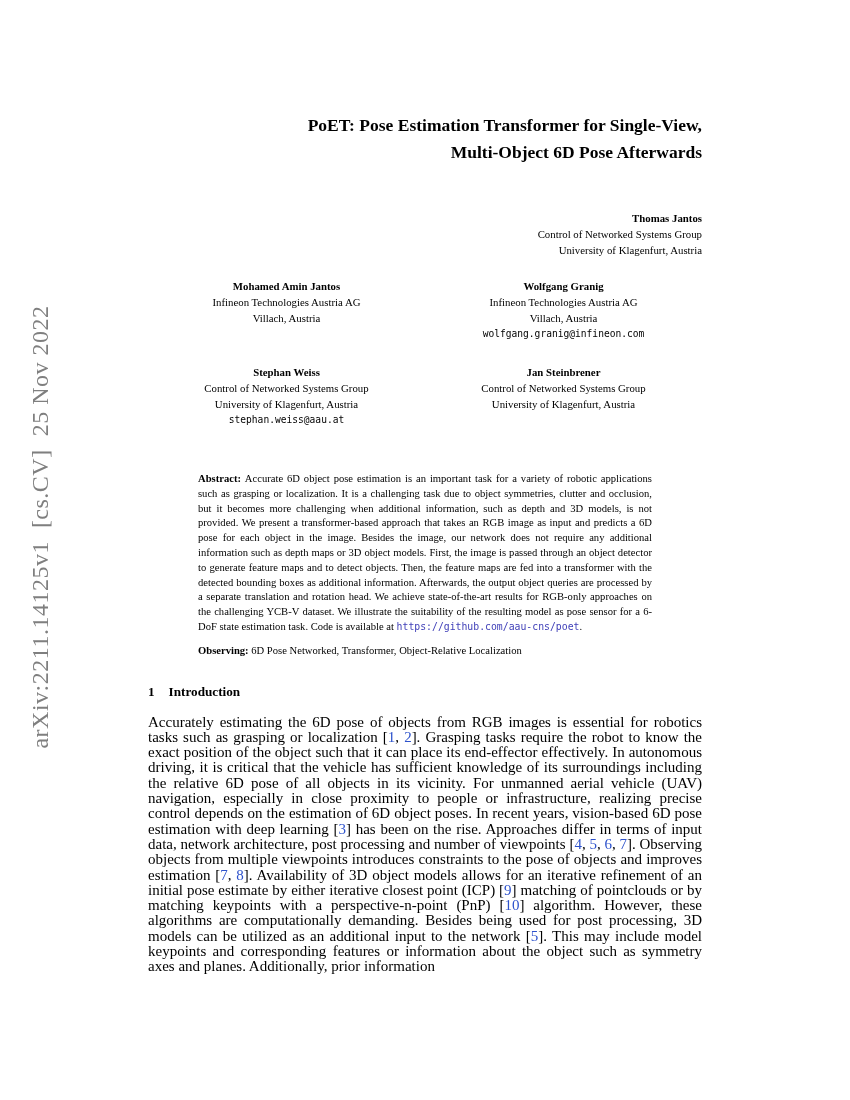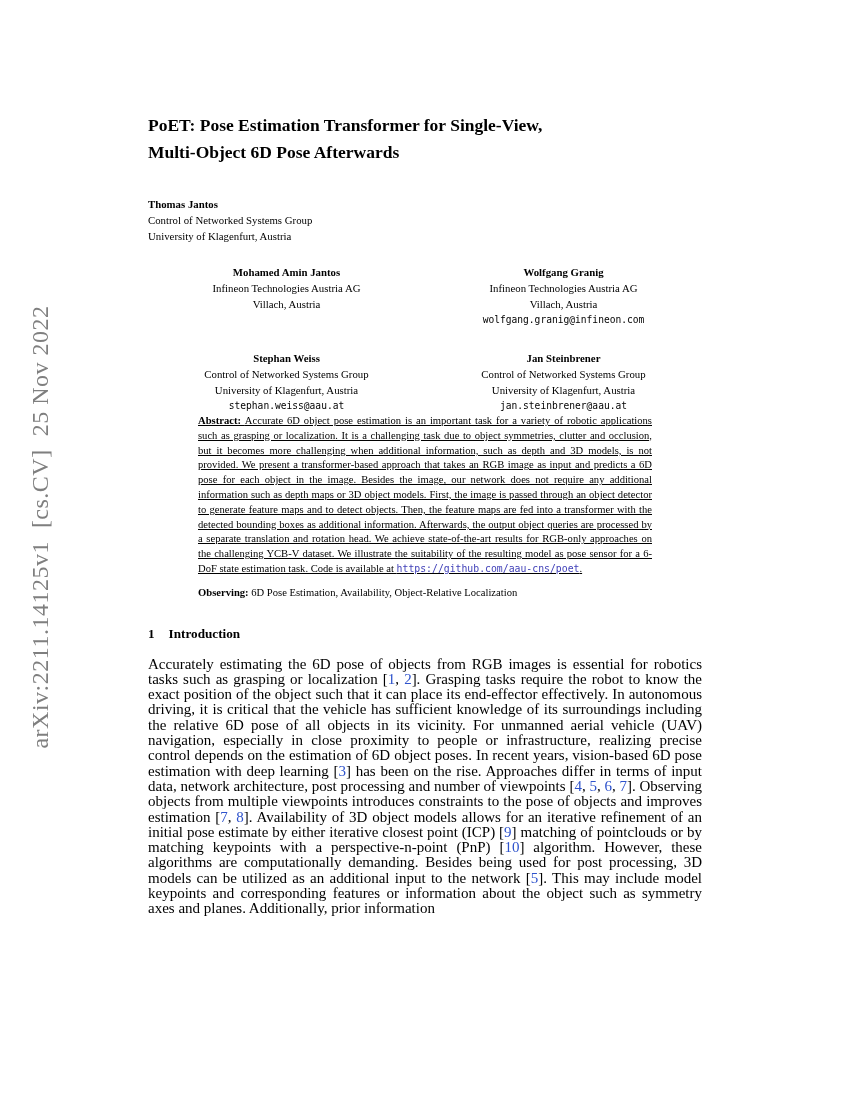--- a/index.html
+++ b/index.html
@@ -26,28 +26,28 @@
     color: #7f7f7f;
     letter-spacing: 0.5px;
   }
   .content {
     position: relative;
     margin-left: 148px;
     width: 554px;
     padding-top: 112px;
   }
   .title {
-    text-align: left;
+    text-align: right;
     font-weight: bold;
     font-size: 17.5px;
     line-height: 27px;
   }
   .author-single {
-    margin-top: 30px;
-    text-align: left;
+    margin-top: 44px;
+    text-align: right;
   }
   .author-grid {
     margin-top: 20px;
   }
   .author-row {
     display: flex;
   }
   .author-row + .author-row {
     margin-top: 22px;
   }
@@ -63,26 +63,26 @@
   .author-aff {
     font-size: 10.8px;
     line-height: 16px;
   }
   .author-email {
     font-family: "DejaVu Sans Mono", monospace;
     font-size: 9.6px;
     line-height: 16px;
   }
   .abstract {
+    margin-top: 44px;
     margin-left: 50px;
     margin-right: 50px;
     text-align: justify;
     font-size: 10.6px;
     line-height: 14.8px;
-    text-decoration: underline;
   }
   .keywords {
     margin-top: 9px;
     margin-left: 50px;
     margin-right: 50px;
     font-size: 10.6px;
     line-height: 14.8px;
   }
   .section-heading {
     margin-top: 24px;
@@ -150,28 +150,27 @@
         <div class="author-cell">
           <div class="author-name">Stephan Weiss</div>
           <div class="author-aff">Control of Networked Systems Group</div>
           <div class="author-aff">University of Klagenfurt, Austria</div>
           <div class="author-email">stephan.weiss@aau.at</div>
         </div>
         <div class="author-cell">
           <div class="author-name">Jan Steinbrener</div>
           <div class="author-aff">Control of Networked Systems Group</div>
           <div class="author-aff">University of Klagenfurt, Austria</div>
-          <div class="author-email">jan.steinbrener@aau.at</div>
         </div>
       </div>
     </div>
 
     <div class="abstract"><span class="seg seg-b">Abstract: </span><span class="seg seg-text">Accurate 6D object pose estimation is an important task for a variety of robotic applications such as grasping or localization. It is a challenging task due to object symmetries, clutter and occlusion, but it becomes more challenging when additional information, such as depth and 3D models, is not provided. We present a transformer-based approach that takes an RGB image as input and predicts a 6D pose for each object in the image. Besides the image, our network does not require any additional information such as depth maps or 3D object models. First, the image is passed through an object detector to generate feature maps and to detect objects. Then, the feature maps are fed into a transformer with the detected bounding boxes as additional information. Afterwards, the output object queries are processed by a separate translation and rotation head. We achieve state-of-the-art results for RGB-only approaches on the challenging YCB-V dataset. We illustrate the suitability of the resulting model as pose sensor for a 6-DoF state estimation task. Code is available at </span><span class="seg seg-url">https://github.com/aau-cns/poet</span><span class="seg seg-text">.</span></div>
 
-    <div class="keywords"><span class="seg seg-b">Observing: </span><span class="seg seg-text">6D Pose Estimation, Availability, Object-Relative Localization</span></div>
+    <div class="keywords"><span class="seg seg-b">Observing: </span><span class="seg seg-text">6D Pose Networked, Transformer, Object-Relative Localization</span></div>
 
     <div class="section-heading">
       <span class="sec-num">1</span><span class="sec-title">Introduction</span>
     </div>
 
     <div class="body-par"><span class="seg seg-text">Accurately estimating the 6D pose of objects from RGB images is essential for robotics tasks such as grasping or localization  [</span><span class="seg seg-cite">1</span><span class="seg seg-text">, </span><span class="seg seg-cite">2</span><span class="seg seg-text">]. Grasping tasks require the robot to know the exact position of the object such that it can place its end-effector effectively. In autonomous driving, it is critical that the vehicle has sufficient knowledge of its surroundings including the relative 6D pose of all objects in its vicinity. For unmanned aerial vehicle (UAV) navigation, especially in close proximity to people or infrastructure, realizing precise control depends on the estimation of 6D object poses. In recent years, vision-based 6D pose estimation with deep learning [</span><span class="seg seg-cite">3</span><span class="seg seg-text">] has been on the rise. Approaches differ in terms of input data, network architecture, post processing and number of viewpoints [</span><span class="seg seg-cite">4</span><span class="seg seg-text">, </span><span class="seg seg-cite">5</span><span class="seg seg-text">, </span><span class="seg seg-cite">6</span><span class="seg seg-text">, </span><span class="seg seg-cite">7</span><span class="seg seg-text">]. Observing objects from multiple viewpoints introduces constraints to the pose of objects and improves estimation [</span><span class="seg seg-cite">7</span><span class="seg seg-text">, </span><span class="seg seg-cite">8</span><span class="seg seg-text">]. Availability of 3D object models allows for an iterative refinement of an initial pose estimate by either iterative closest point (ICP) [</span><span class="seg seg-cite">9</span><span class="seg seg-text">] matching of pointclouds or by matching keypoints with a perspective-n-point (PnP) [</span><span class="seg seg-cite">10</span><span class="seg seg-text">] algorithm. However, these algorithms are computationally demanding. Besides being used for post processing, 3D models can be utilized as an additional input to the network [</span><span class="seg seg-cite">5</span><span class="seg seg-text">]. This may include model keypoints and corresponding features or information about the object such as symmetry axes and planes. Additionally, prior information</span></div>
 
   </div>
 </div>
 

